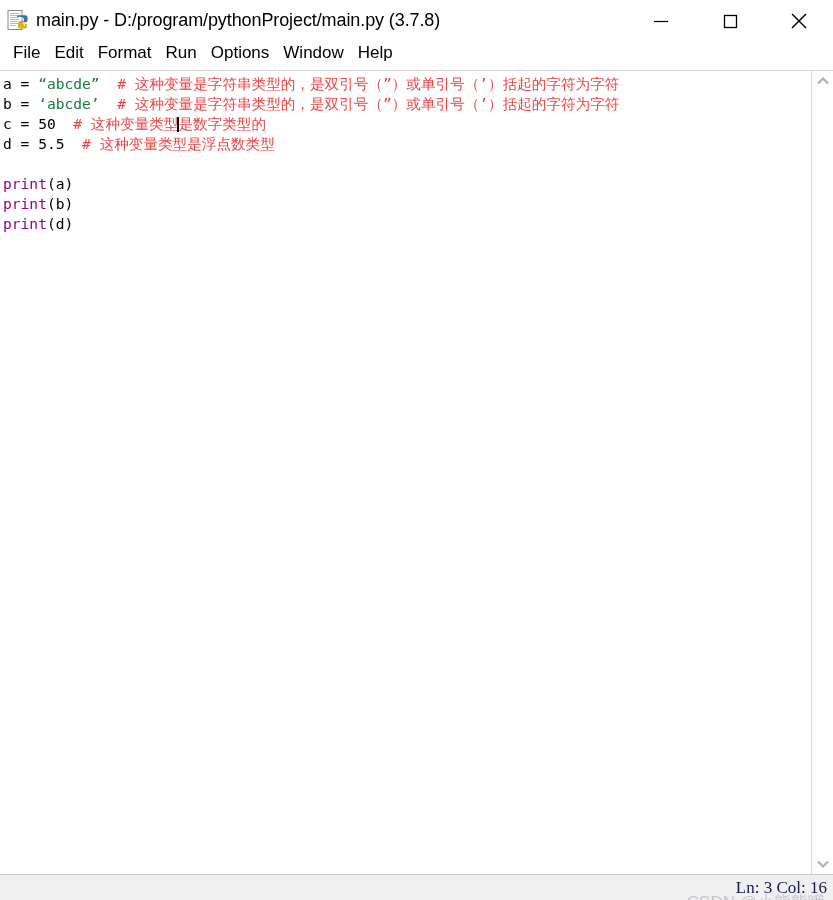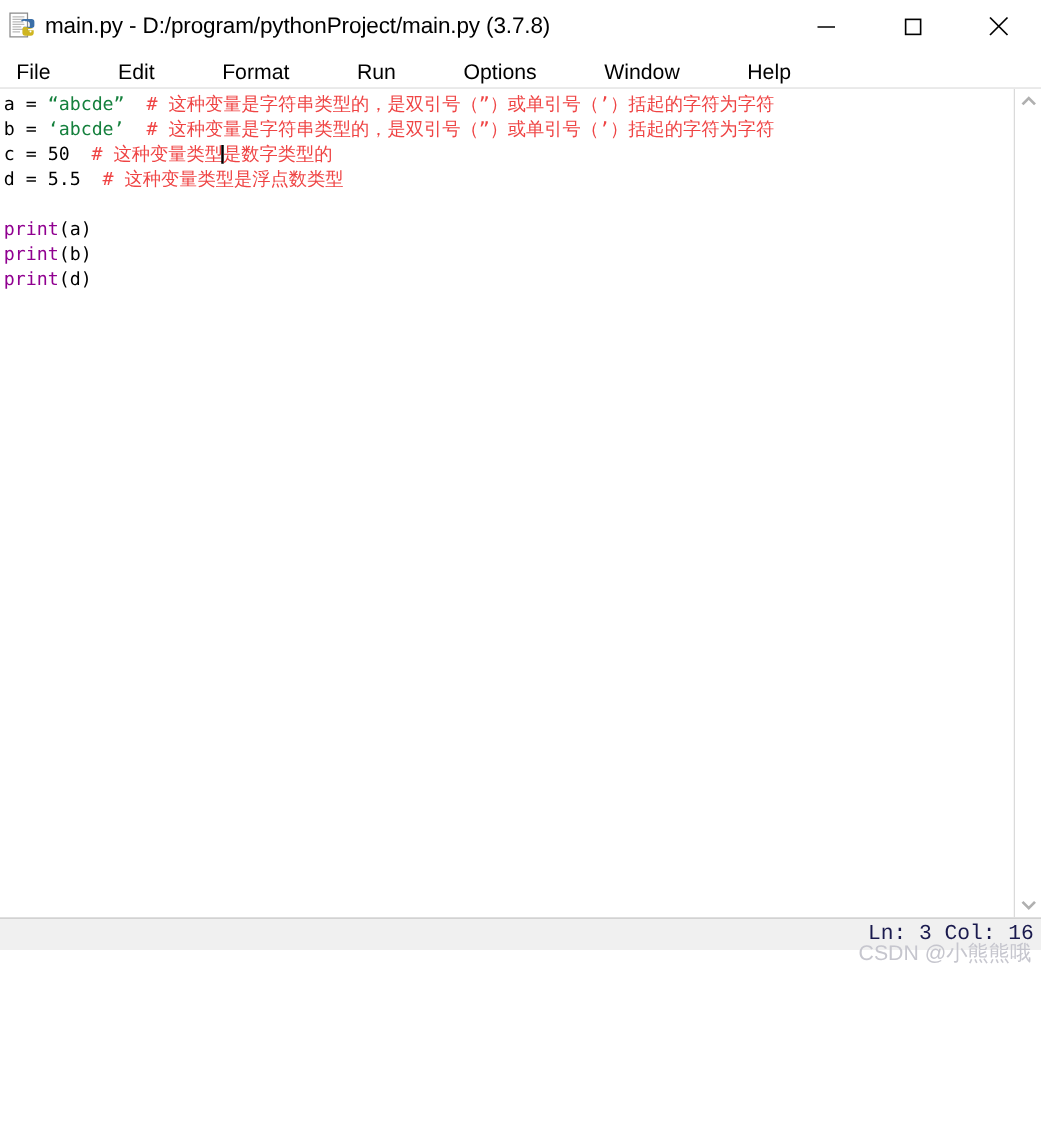--- a/index.html
+++ b/index.html
@@ -10,21 +10,21 @@
   body {
     width: 833px;
     height: 900px;
     overflow: hidden;
     font-family: "Liberation Sans", sans-serif;
     -webkit-font-smoothing: antialiased;
   }
   .window {
     position: relative;
     width: 833px;
-    height: 760px;
+    height: 900px;
     background: #ffffff;
     display: flex;
     flex-direction: column;
   }
 
   
   .titlebar {
     position: relative;
     height: 41px;
     background: #ffffff;
@@ -65,25 +65,24 @@
     border: none;
     padding: 0;
   }
   .win-btn svg { display: block; }
 
   
   .menubar {
     height: 29px;
     background: #ffffff;
     display: flex;
-    align-items: flex-end;
+    align-items: flex-start;
     padding-left: 6px;
     flex: 0 0 auto;
     border-bottom: 1px solid #d7d7d7;
-    gap: 40px;
   }
   .menu-item {
     font-size: 17px;
     color: #000000;
     padding: 0 7px;
     line-height: 24px;
     white-space: nowrap;
     font-family: "Liberation Sans", sans-serif;
   }
 
@@ -153,21 +152,21 @@
     background: #f0f0f0;
     border-top: 1px solid #c8c8c8;
     position: relative;
     display: flex;
     align-items: center;
     justify-content: flex-end;
   }
   .status-text {
     font-size: 17px;
     color: #1a1a4e;
-    font-family: Liberation Mono, monospace;
+    font-family: Liberation Serif, serif;
     margin-right: 6px;
     white-space: nowrap;
     z-index: 2;
   }
   .watermark {
     position: absolute;
     right: 8px;
     top: -12px;
     font-size: 17px;
     color: #c6c6ce;

